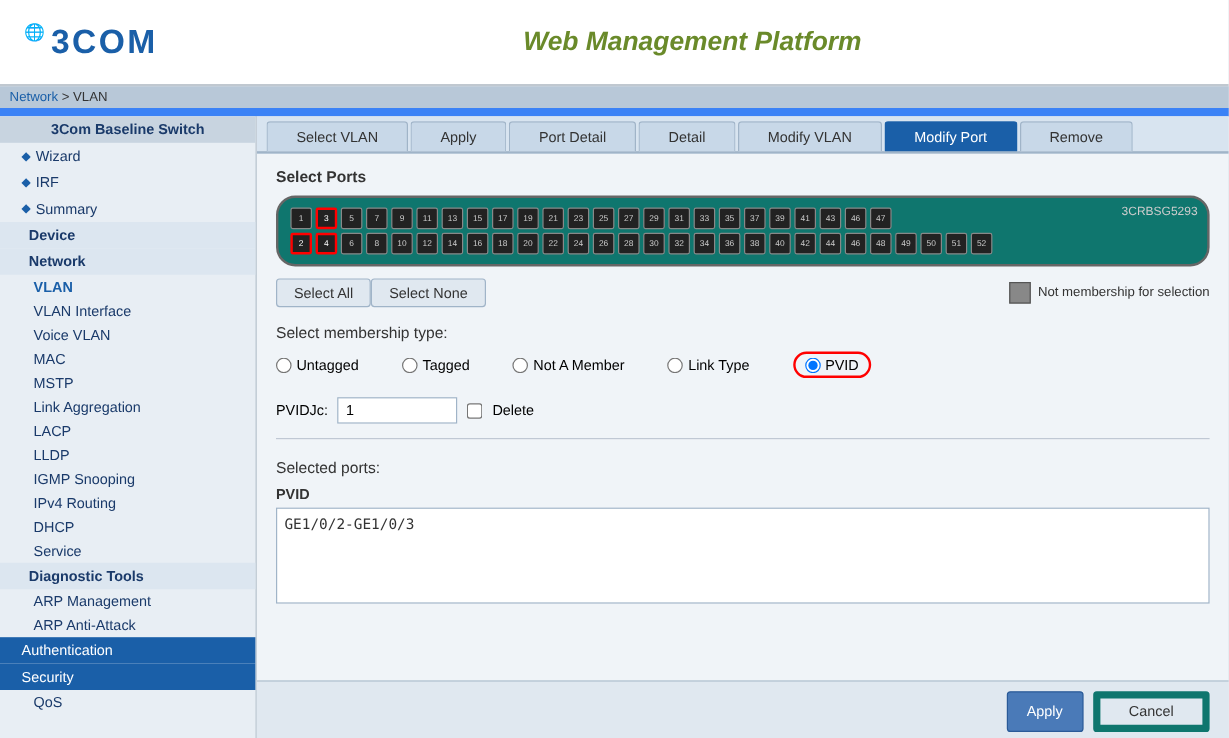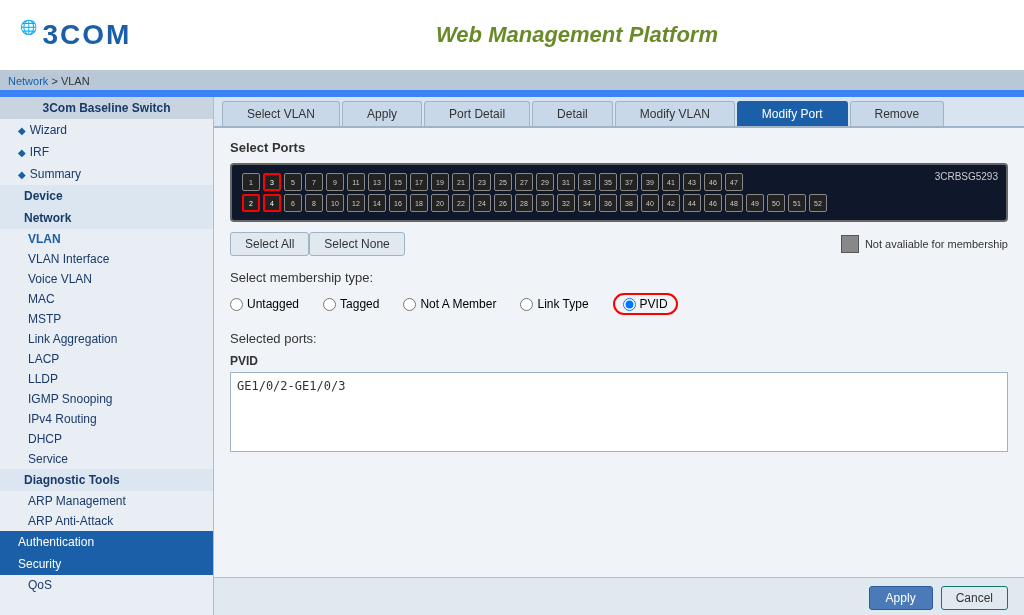--- a/index.html
+++ b/index.html
@@ -126,23 +126,23 @@
     
     .section-title {
       font-size: 13px;
       font-weight: bold;
       color: #333;
       margin-bottom: 8px;
     }
 
     
     #port-panel {
-      background: #0f172a;
+      background: #0f766e;
       border: 2px solid #666;
-      border-radius: 4px;
+      border-radius: 16px;
       padding: 8px 10px;
       display: flex;
       align-items: center;
       gap: 4px;
       margin-bottom: 10px;
       position: relative;
     }
     .port-grid {
       display: flex;
       flex-direction: column;
@@ -203,21 +203,21 @@
       display: inline-block;
       vertical-align: middle;
     }
 
     
     .membership-section {
       margin-bottom: 16px;
     }
     .radio-row {
       display: flex;
-      gap: 24px;
+      gap: 36px;
       align-items: center;
       margin-top: 7px;
     }
     .radio-option {
       display: flex;
       align-items: center;
       gap: 4px;
       font-size: 12px;
       cursor: pointer;
     }
@@ -279,24 +279,24 @@
     .btn-apply {
       padding: 4px 16px;
       background: #4a7ab8;
       color: white;
       border: 1px solid #2a5a98;
       border-radius: 3px;
       font-size: 12px;
       cursor: pointer;
     }
     .btn-cancel {
-      padding: 4px 14px;
+      padding: 4px 24px;
       background: #e0e8f0;
       color: #333;
-      border: 1px solid #0f766e;
+      border: 6px solid #0f766e;
       border-radius: 3px;
       font-size: 12px;
       cursor: pointer;
     }
 
     
     .legend-row {
       display: flex;
       align-items: center;
       gap: 6px;
@@ -458,21 +458,21 @@
         <div id="switch-label">3CRBSG5293</div>
       </div>
 
       <div class="btn-area-row" style="margin-bottom:14px;">
         <div class="btn-row" style="margin-bottom:0; margin-right:auto;">
           <button class="btn-secondary">Select All</button>
           <button class="btn-secondary">Select None</button>
         </div>
         <div class="legend-row">
           <div class="legend-box" style="background:#888;"></div>
-          <span>Not avaliable for membership</span>
+          <span>Not membership for selection</span>
         </div>
       </div>
 
       <div class="membership-section">
         <div class="section-title" style="font-weight:normal;">Select membership type:</div>
         <div class="radio-row">
           <label class="radio-option">
             <input type="radio" name="membership" style="">
             <span>Untagged</span>
           </label>
@@ -488,20 +488,26 @@
             <input type="radio" name="membership" style="">
             <span>Link Type</span>
           </label>
           <label class="radio-option pvid-selected">
             <input type="radio" name="membership" checked="" style="">
             <span>PVID</span>
           </label>
         </div>
       </div>
 
+      <div class="pvid-row">
+        <label>PVIDJc:</label>
+        <input class="pvid-input" type="text" value="1" style="">
+        <input type="checkbox" style="">
+        <label>Delete</label>
+      </div>
 
       <div class="selected-ports-section">
         <div class="section-title" style="font-weight:normal;">Selected ports:</div>
         <div class="pvid-label-row">PVID</div>
         <textarea class="ports-textarea" readonly="" style="">GE1/0/2-GE1/0/3</textarea>
       </div>
     </div>
 
     <div id="footer-bar">
       <button class="btn-apply">Apply</button>

